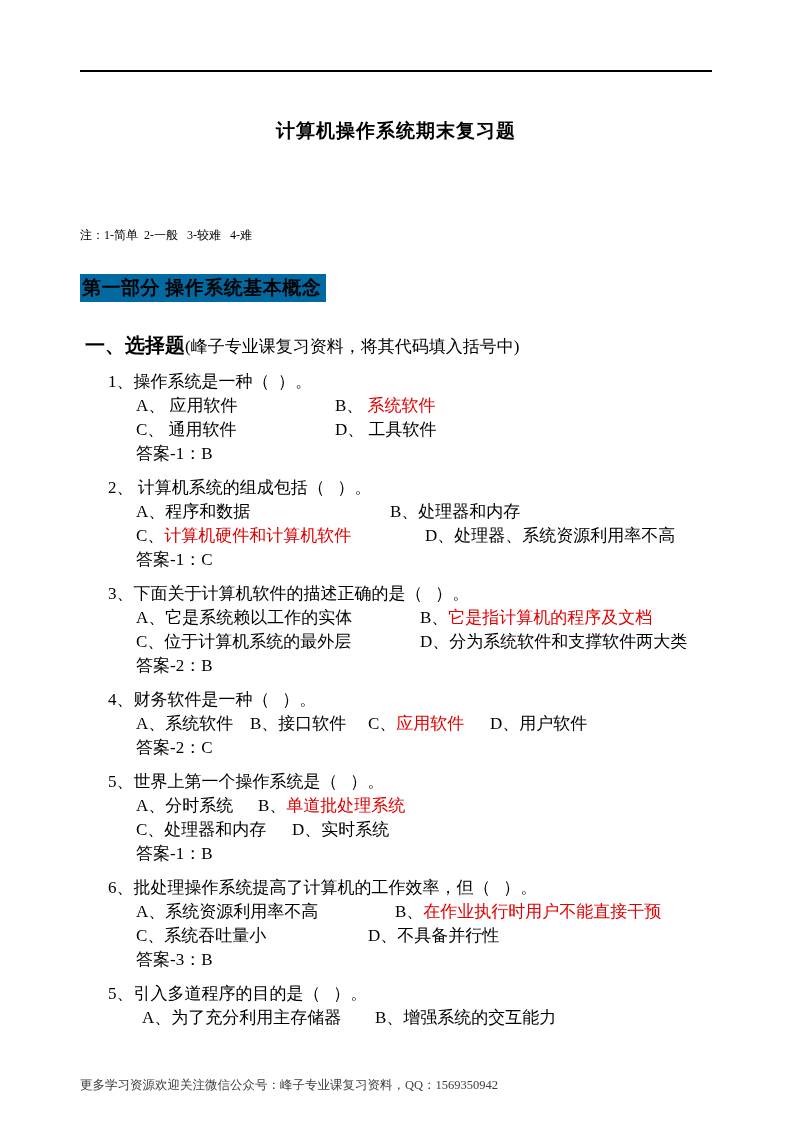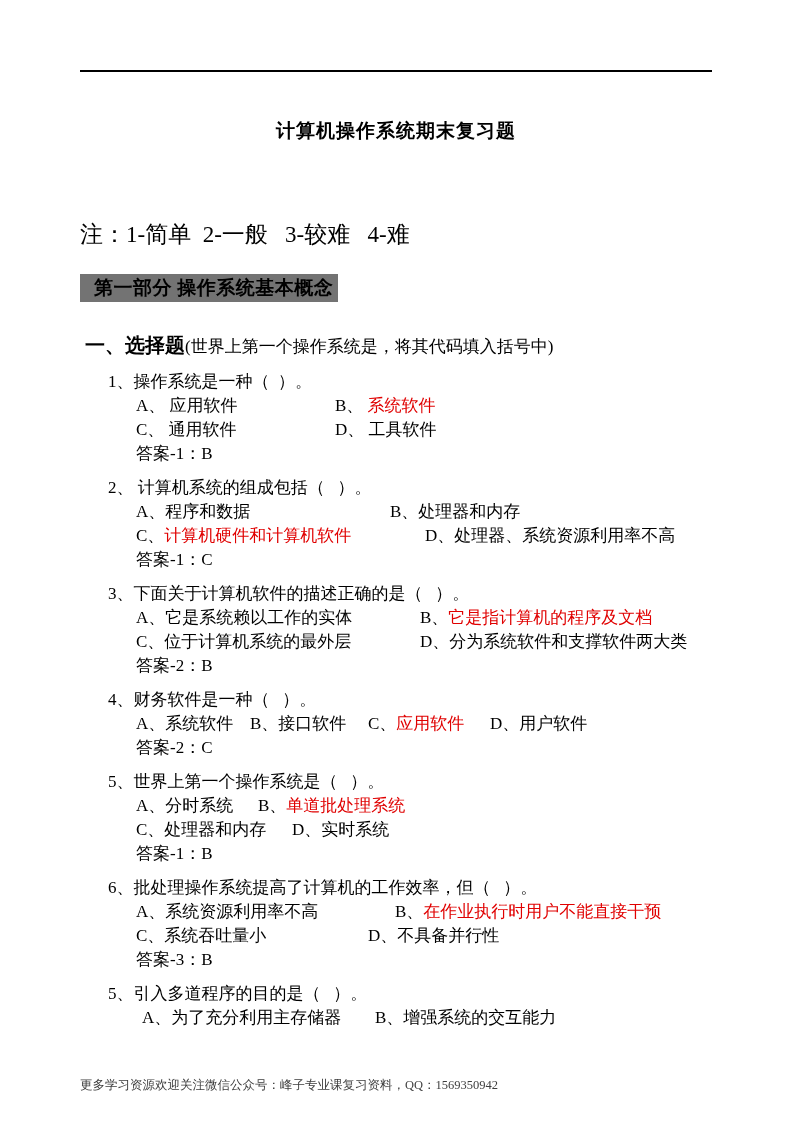--- a/index.html
+++ b/index.html
@@ -4,23 +4,23 @@
 <style>
   html,body { margin:0; padding:0; background:#ffffff; }
   .page {
     position:relative; width:793px; height:1122px; background:#ffffff;
     font-family:"Liberation Serif","DejaVu Serif",serif; color:#000;
     overflow:hidden;
   }
   .content { padding:0 81px 0 80px; }
   .topline { margin-top:70px; border-top:2px solid #000; height:0; }
   .title { margin-top:45px; font-size:19px; line-height:28px; font-weight:bold; text-align:center; letter-spacing:1px; }
-  .note { margin-top:77px; font-size:23px; line-height:26px; }
+  .note { margin-top:77px; font-size:12px; line-height:26px; }
   .sec-wrap { margin-top:26px; }
-  .sec { display:inline-block; background:#737373; font-size:19px; line-height:28px; font-weight:bold; padding:0 5px 0 14px; letter-spacing:0.5px; }
+  .sec { display:inline-block; background:#0369a1; font-size:19px; line-height:28px; font-weight:bold; padding:0 5px 0 2px; letter-spacing:0.5px; }
   .subsec { margin-top:30px; font-size:17px; line-height:26px; padding-left:5px; }
   .subsec .b { font-weight:bold; font-size:20px; }
   .question { margin-top:10px; font-size:17px; line-height:24px; }
   .stem { padding-left:28px; }
   .opt-row { padding-left:56px; }
   .answer { padding-left:56px; }
   .cell { display:inline-block; vertical-align:top; }
   .red { color:#e00000; }
   .pre { white-space:pre-wrap; }
   .footer { position:absolute; left:80px; top:1045px; font-size:12.5px; line-height:17px; color:#3d3d3d;margin-top:32px; }
@@ -35,21 +35,21 @@
 
     <div class="title">计算机操作系统期末复习题</div>
 
     <div class="note pre">注：1-简单  2-一般   3-较难   4-难</div>
 
     <div class="sec-wrap">
       <span class="sec">第一部分 操作系统基本概念</span>
     </div>
 
     <div class="subsec">
-      <span class="b">一、选择题</span><span class="pre">(世界上第一个操作系统是，将其代码填入括号中)</span>
+      <span class="b">一、选择题</span><span class="pre">(峰子专业课复习资料，将其代码填入括号中)</span>
     </div>
 
     <section class="question">
       <div class="stem pre">1、操作系统是一种（  ）。</div>
       <div class="opt-row">
         <span class="cell pre" style="width:199px"><span>A、 应用软件</span></span><span class="cell pre"><span>B、 </span><span class="red">系统软件</span></span>
       </div>
       <div class="opt-row">
         <span class="cell pre" style="width:199px"><span>C、 通用软件</span></span><span class="cell pre"><span>D、 工具软件</span></span>
       </div>

